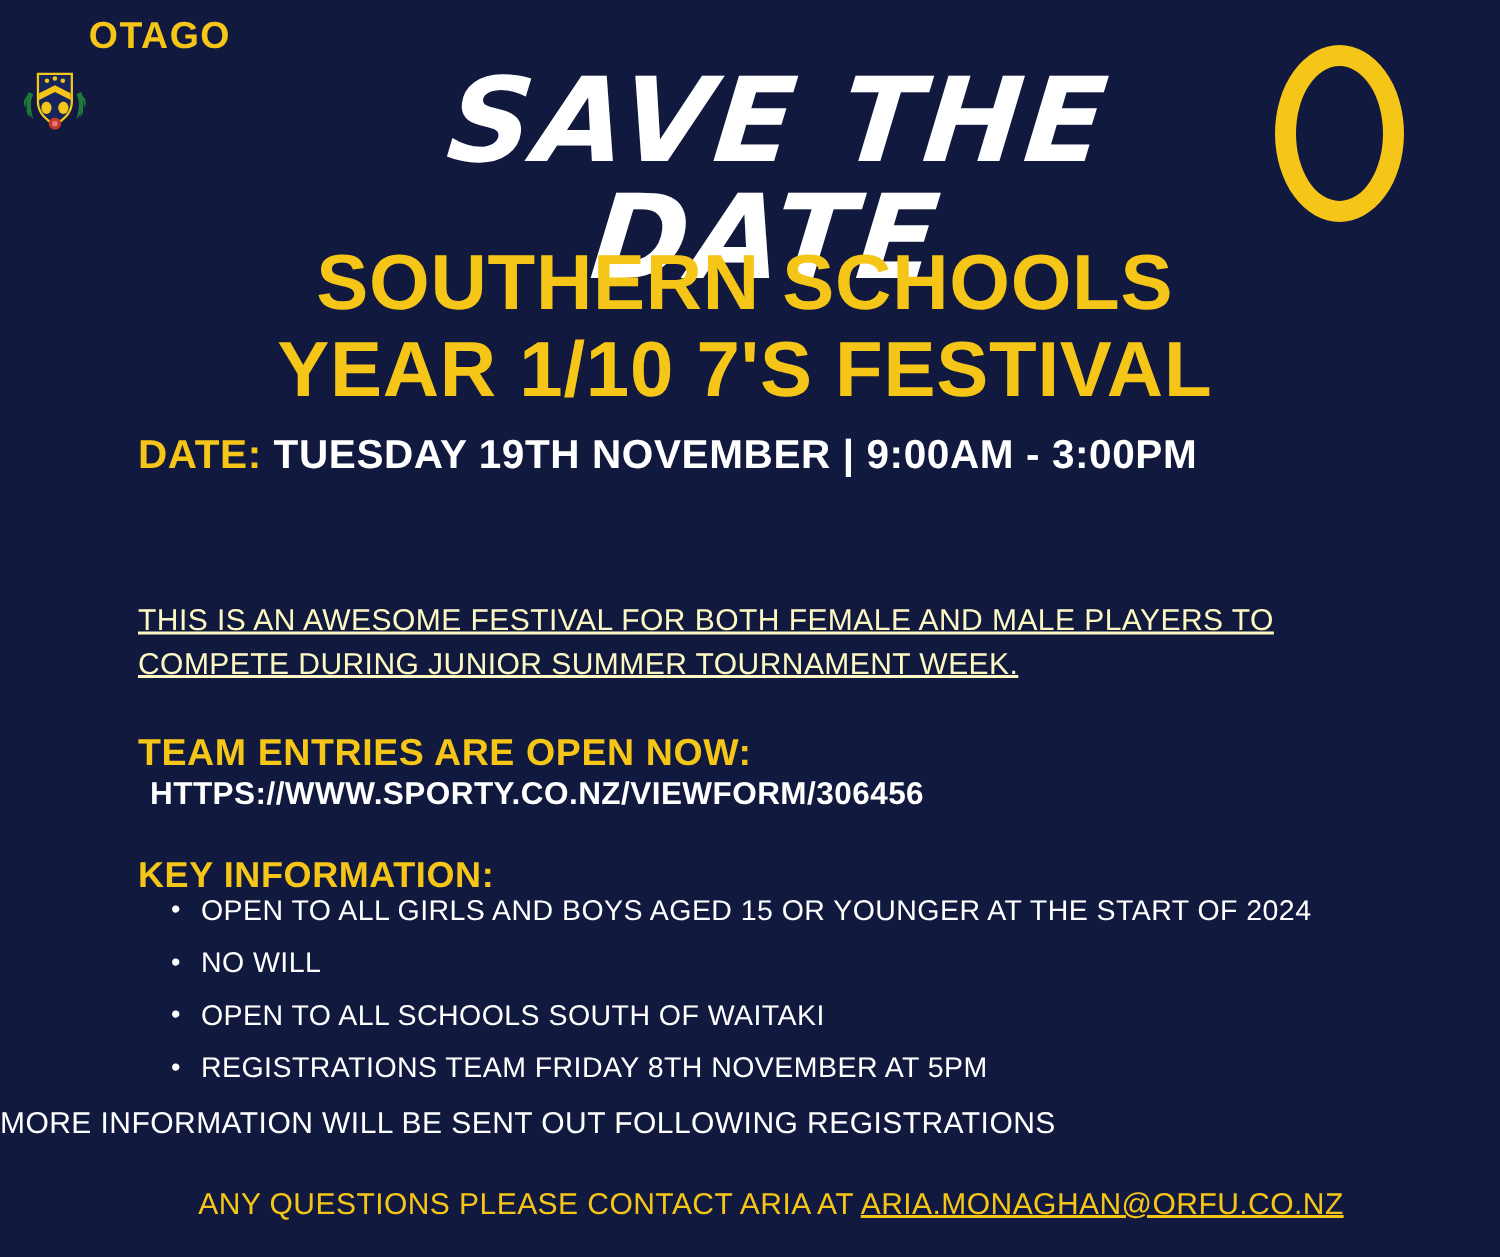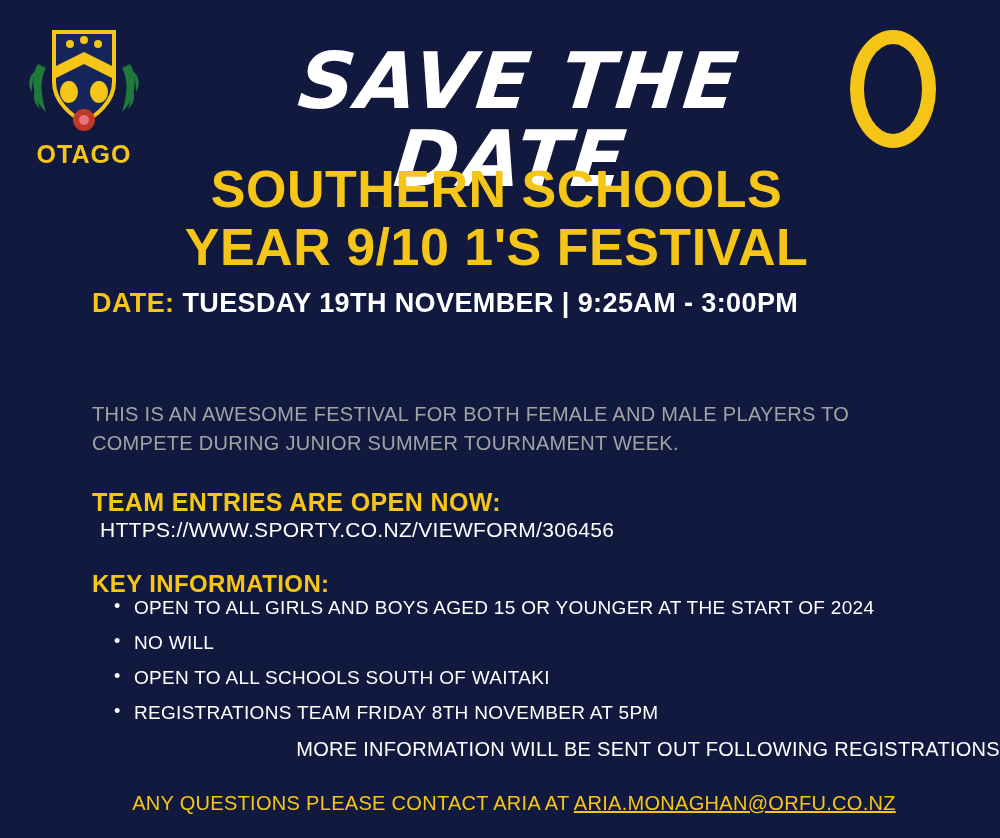--- a/index.html
+++ b/index.html
@@ -11,23 +11,23 @@
   }
   .poster {
     position: relative;
     width: 1000px; height: 838px;
     background: #111a3e;
     color: #ffffff;
   }
 
   
   .logo-wrap {
-    position: absolute; left: 14px; top: 20px;
+    position: absolute; left: 14px; top: 8px;
     width: 140px; height: 150px;
-    display: flex; flex-direction: column; align-items: center;
+    display: flex; 
   }
   .logo-svg { display:block; }
   .logo-word {
     margin-top: 2px;
     color: #f5c518;
     font-weight: bold;
     font-size: 25px;
     letter-spacing: 1px;
     font-family: "Liberation Sans", sans-serif;
   }
@@ -81,37 +81,38 @@
   }
   .lbl { color: #f5c518; margin-top: 26px; }
   .val { color: #ffffff; }
 
   
   .body-para {
     position: absolute; left: 92px; top: 400px;
     width: 790px;
     font-size: 20px;
     line-height: 1.45;
-    color: #a3a3a3;
-    letter-spacing: 0.3px;
+    color: #fef9c3;
+    letter-spacing: 0.3px;
+    text-decoration: underline;
   }
 
   
   .entries-head {
     position: absolute; left: 92px; top: 488px;
     color: #f5c518;
     font-size: 25px;
     font-weight: bold;
     letter-spacing: 0.4px;
   }
   .entries-url {
     position: absolute; left: 100px; top: 518px;
     color: #ffffff;
     font-size: 21px;
-    font-weight: normal;
+    font-weight: bold;
     letter-spacing: 0.3px;
   }
 
   
   .key-head {
     position: absolute; left: 92px; top: 570px;
     color: #f5c518;
     font-size: 24px;
     font-weight: bold;
     letter-spacing: 0.4px;
@@ -133,21 +134,21 @@
   .key-list li::before {
     content: "•";
     position: absolute; left: 6px; top: -1px;
     color: #ffffff;
     font-size: 18px;
   }
 
   .more-info {
     position: absolute; left: 0; top: 738px;
     width: 1000px;
-    text-align: right;
+    text-align: left;
     font-size: 20px;
     color: #ffffff;
     letter-spacing: 0.3px;
   }
 
   .contact {
     position: absolute; left: 0; top: 792px;
     width: 1000px;
     text-align: center;
     font-size: 20px;
@@ -203,27 +204,27 @@
     </svg>
     <div class="logo-word">OTAGO</div>
   </div>
 
   <div class="ring"></div>
 
   <div class="save-the-date">SAVE THE DATE</div>
 
   <div class="title">
     <span>SOUTHERN SCHOOLS</span>
-    <span class="line2">YEAR 9/10 1'S FESTIVAL</span>
+    <span class="line2">YEAR 1/10 7'S FESTIVAL</span>
   </div>
 
   <div class="info">
     <div class="info-line">
       <span class="lbl">DATE:</span>
-      <span class="val">TUESDAY 19TH NOVEMBER | 9:25AM - 3:00PM</span>
+      <span class="val">TUESDAY 19TH NOVEMBER | 9:00AM - 3:00PM</span>
     </div>
   </div>
 
   <div class="body-para">THIS IS AN AWESOME FESTIVAL FOR BOTH FEMALE AND MALE PLAYERS TO COMPETE DURING JUNIOR SUMMER TOURNAMENT WEEK.</div>
 
   <div class="entries-head">TEAM ENTRIES ARE OPEN NOW:</div>
   <div class="entries-url">HTTPS://WWW.SPORTY.CO.NZ/VIEWFORM/306456</div>
 
   <div class="key-head">KEY INFORMATION:</div>
   <ul class="key-list">

